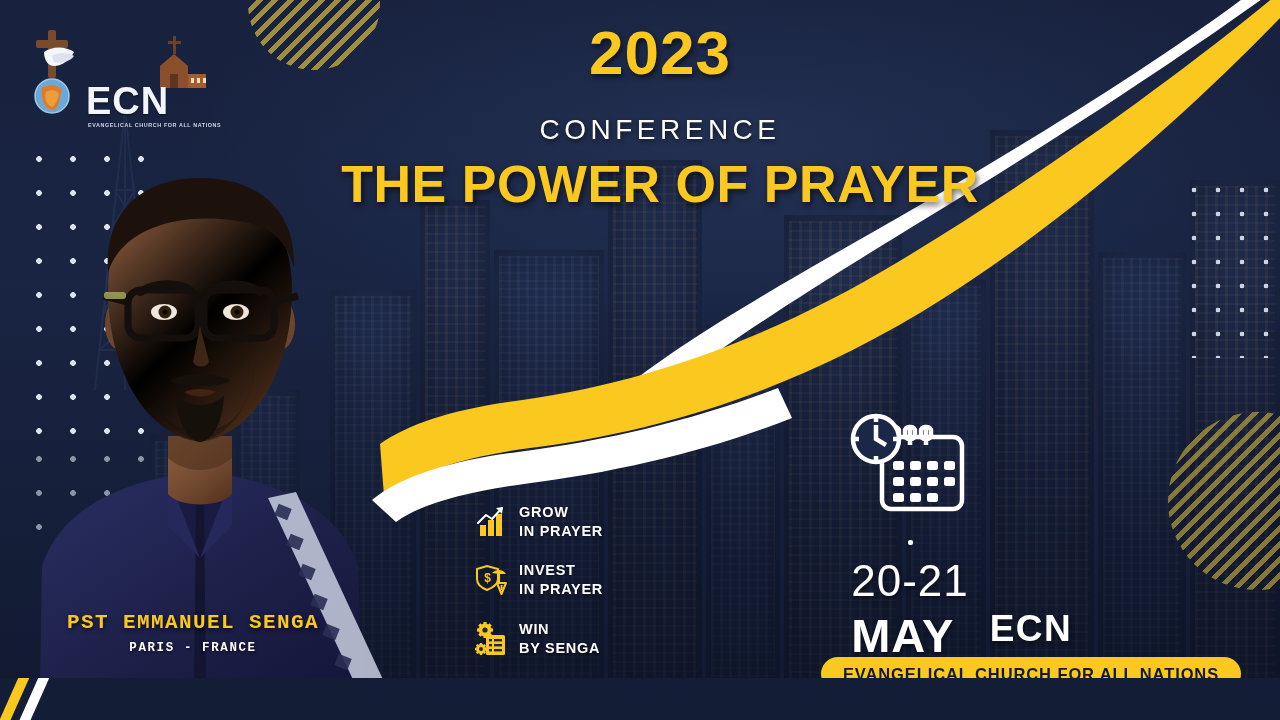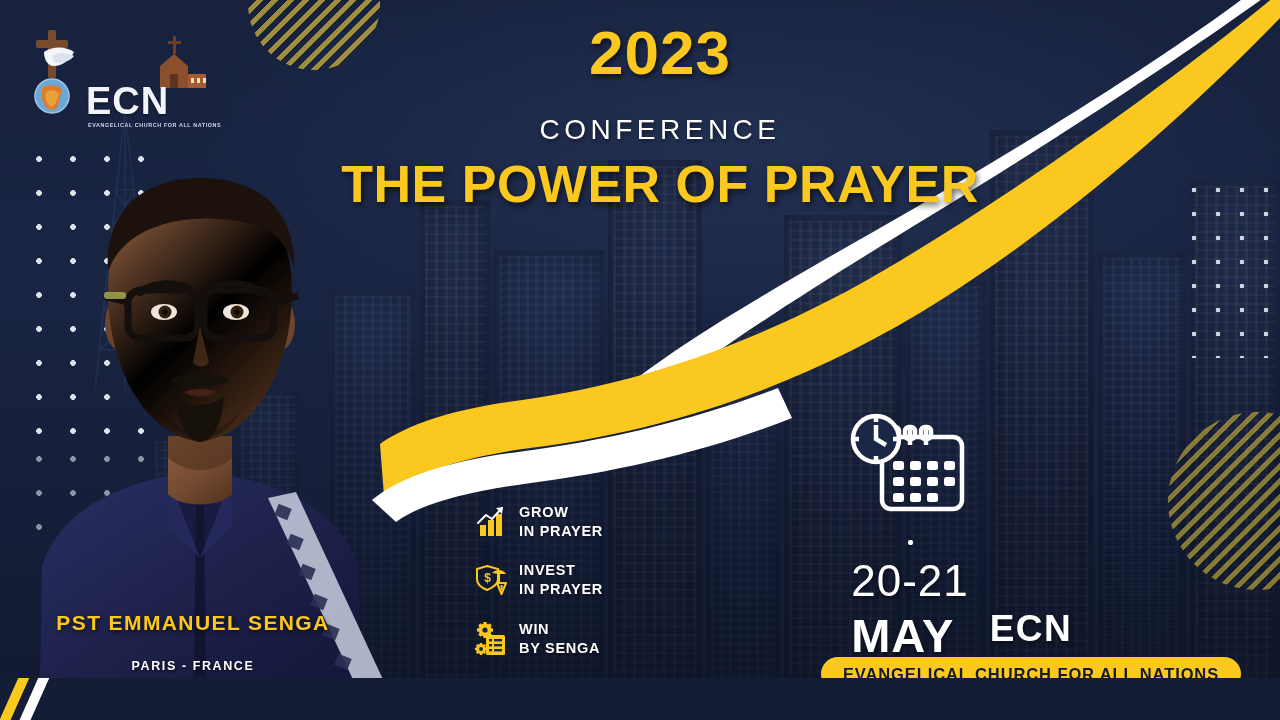--- a/index.html
+++ b/index.html
@@ -228,31 +228,32 @@
     letter-spacing: 1px;
     text-shadow: 1px 2px 4px rgba(0,0,0,.5);
   }
 
   
   #speaker-block {
     position: absolute;
     left: 28px; top: 612px;
     width: 330px;
     text-align: center;
+    font-family: Liberation Mono, monospace;
   }
   #speaker-name {
     font-size: 21px;
     font-weight: bold;
     letter-spacing: 1.4px;
     color: #fac81e;
     line-height: 1;
     text-shadow: 1px 2px 4px rgba(0,0,0,.65);
   }
   #speaker-location {
-    margin-top: 27px;
+    margin-top: 9px;
     font-size: 12.5px;
     font-weight: bold;
     letter-spacing: 1.6px;
     color: #ffffff;
     line-height: 1;
     text-shadow: 1px 1px 3px rgba(0,0,0,.65);
   }
 
   
   #brand-block {

